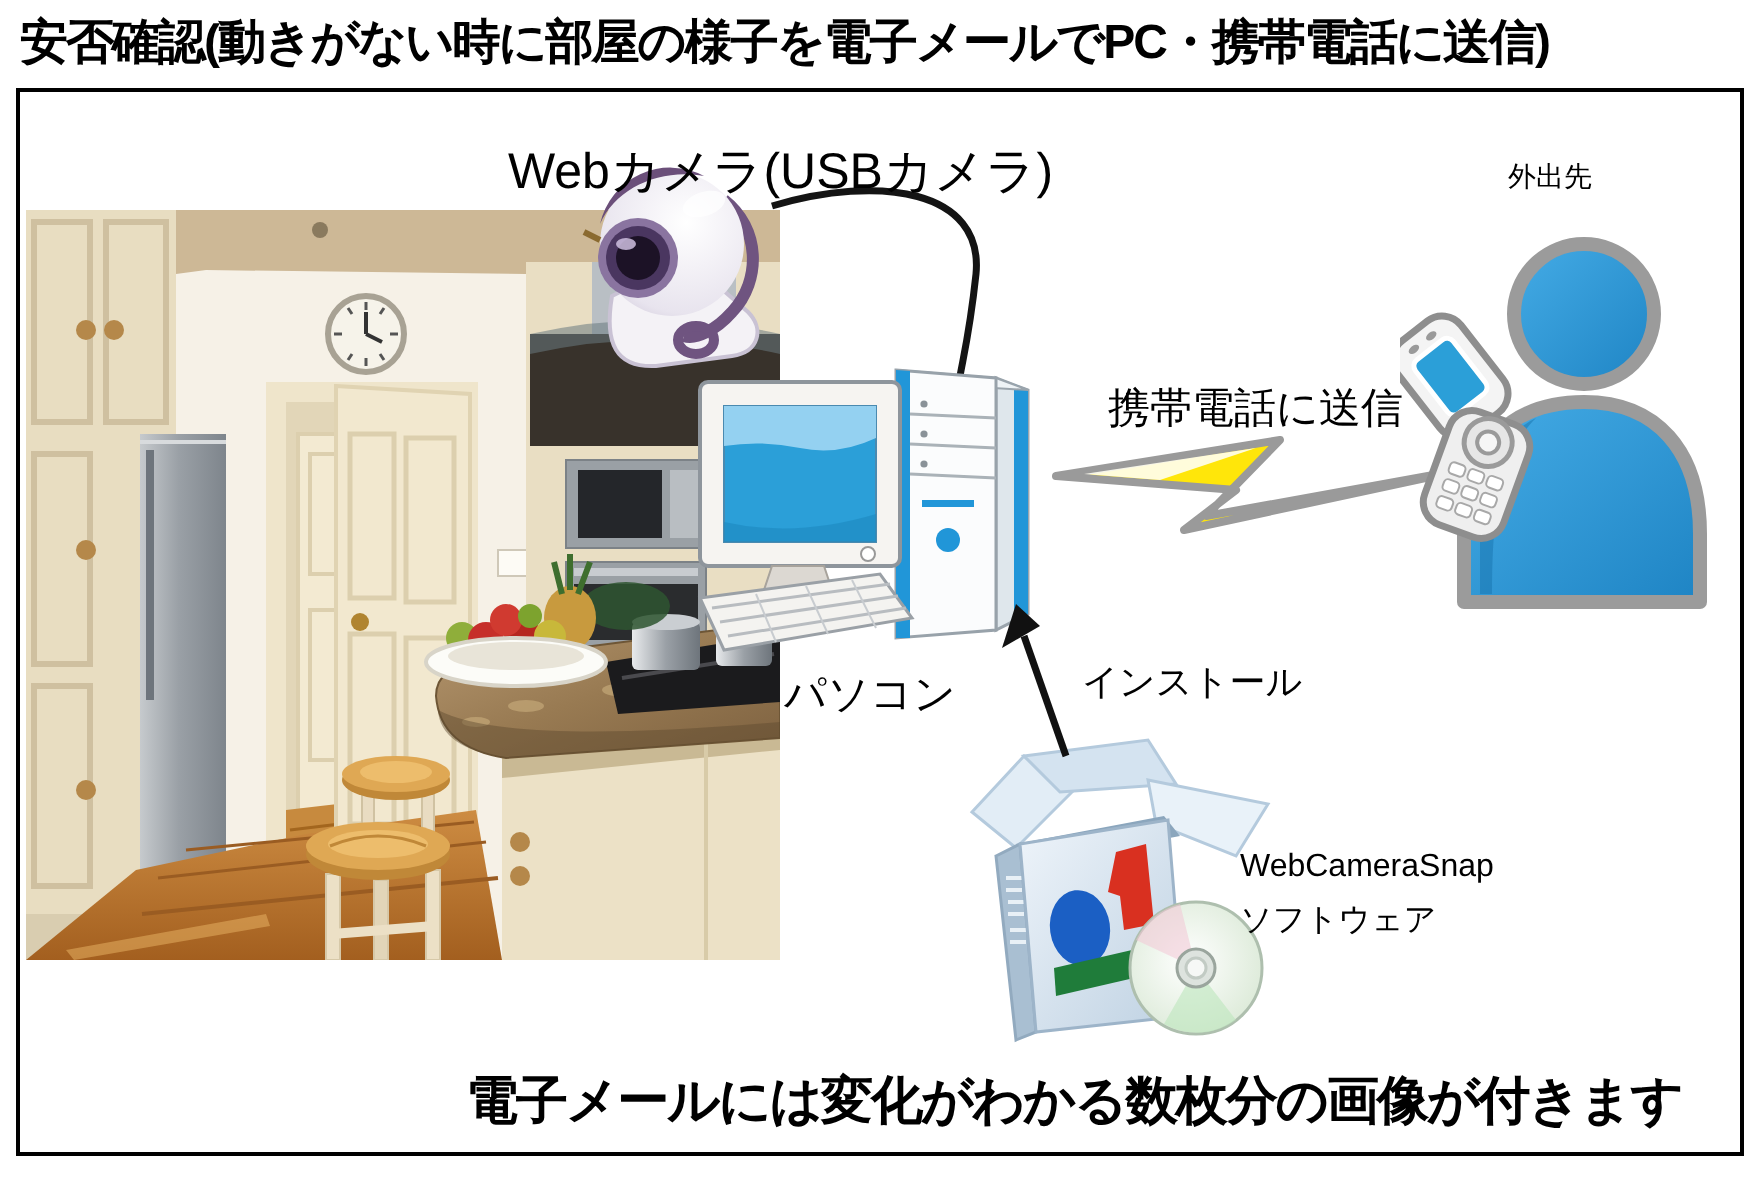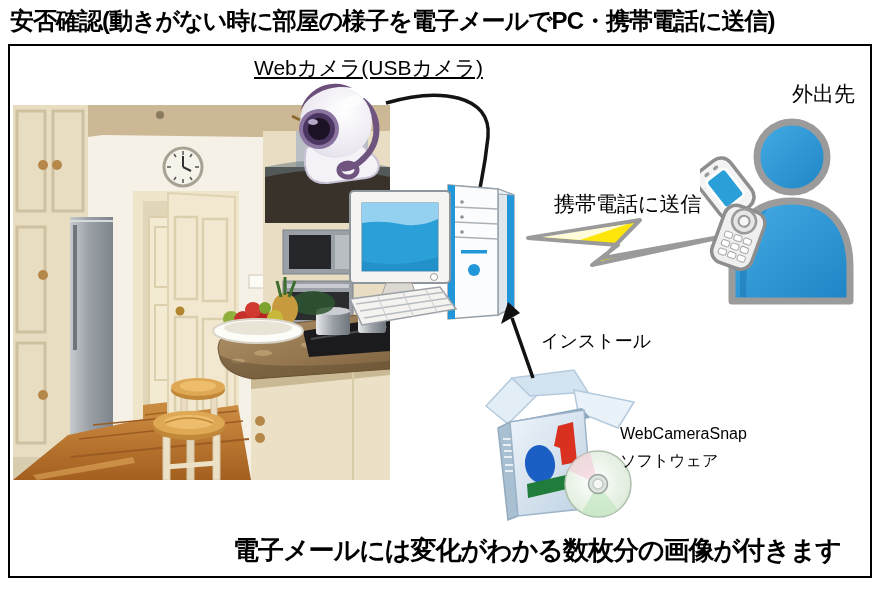--- a/index.html
+++ b/index.html
@@ -3,25 +3,25 @@
 <meta charset="utf-8">
 <style>
   html,body{margin:0;padding:0;background:#fff;}
   #stage{position:relative;width:880px;height:590px;background:#fff;overflow:hidden;
          font-family:"Liberation Sans",sans-serif;}
   .abs{position:absolute;}
   .label{position:absolute;color:#000;white-space:nowrap;
          font-family:"Liberation Sans",sans-serif;}
   #title{left:10px;top:5px;font-size:24px;font-weight:bold;letter-spacing:-1px;}
   #frame{left:8px;top:44px;width:860px;height:530px;border:2px solid #000;background:#fff;}
-  #lbl-webcam{left:254px;top:54px;font-size:21px;text-decoration:underline;}
+  #lbl-webcam{left:254px;top:69px;font-size:25px;}
   #lbl-usb{left:461px;top:88px;font-size:21px;}
   #lbl-pc{left:392px;top:333px;font-size:21px;}
   #lbl-internet{left:554px;top:190px;font-size:21px;}
-  #lbl-away{left:792px;top:80px;font-size:21px;}
+  #lbl-away{left:754px;top:80px;font-size:14px;}
   #lbl-install{left:541px;top:329px;font-size:18px;}
   #lbl-soft{left:620px;top:420px;font-size:16px;line-height:27px;white-space:nowrap;}
   #footer-text{left:233px;top:533px;font-size:26px;font-weight:bold;letter-spacing:-1px;}
   svg{display:block;}
 </style>
 </head>
 <body>
 
 <div id="stage">
 
@@ -338,20 +338,21 @@
       <circle r="5" fill="#f6f8f6" stroke="#c2cbc4" stroke-width="1.5"></circle>
     </g>
   </svg>
 
   <svg class="abs" style="left:495px;top:300px;" width="50" height="85" viewBox="0 0 50 85">
     <line x1="38" y1="78" x2="17" y2="18" stroke="#111" stroke-width="3.5"></line>
     <polygon points="6,24 13,2 25,13" fill="#111"></polygon>
   </svg>
 
   <div id="lbl-webcam" class="label">Webカメラ(USBカメラ)</div>
+  <div id="lbl-pc" class="label">パソコン</div>
   <div id="lbl-internet" class="label">携帯電話に送信</div>
   <div id="lbl-away" class="label">外出先</div>
   <div id="lbl-install" class="label">インストール</div>
   <div id="lbl-soft" class="label">
     <span>WebCameraSnap</span><br>
     <span>ソフトウェア</span>
   </div>
   <div id="footer-text" class="label">電子メールには変化がわかる数枚分の画像が付きます</div>
 
 </div>

